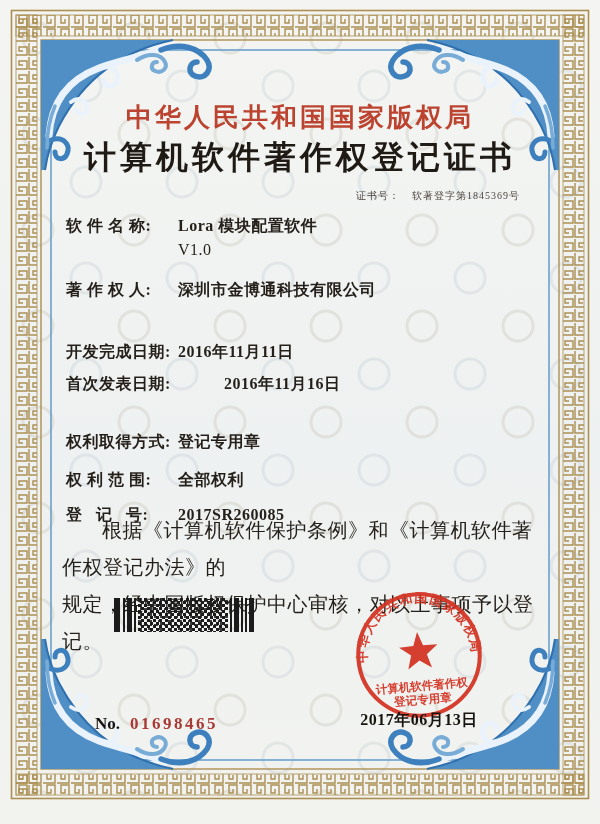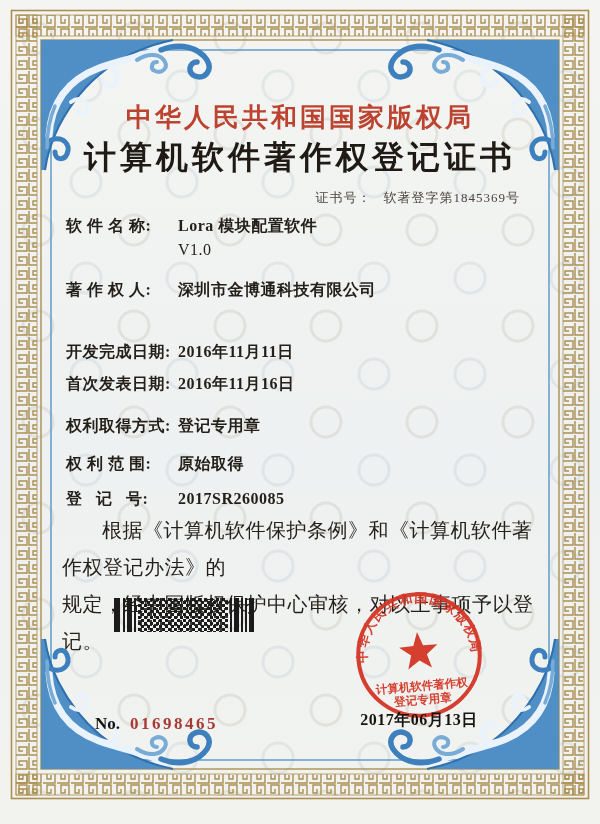--- a/index.html
+++ b/index.html
@@ -12,31 +12,31 @@
           radial-gradient(circle at 24px 24px, rgba(0,0,0,0) 13px, rgba(172,166,148,0.22) 14px, rgba(172,166,148,0.22) 16px, rgba(0,0,0,0) 17px),
           radial-gradient(circle at 72px 72px, rgba(0,0,0,0) 13px, rgba(150,168,184,0.18) 14px, rgba(150,168,184,0.18) 16px, rgba(0,0,0,0) 17px);
         background-size:96px 96px,96px 96px;}
   .frame-svg{position:absolute;left:0;top:0;z-index:1;}
   .content{position:absolute;inset:0;z-index:2;}
 
   .authority{position:absolute;top:100px;left:0;right:0;text-align:center;
         font-size:26px;font-weight:bold;color:#bc4330;letter-spacing:3px;}
   .cert-title{position:absolute;top:136px;left:0;right:0;text-align:center;
         font-size:32px;font-weight:bold;color:#201a15;letter-spacing:4px;}
-  .certno{position:absolute;top:189px;right:80px;font-size:13px;color:#4c433c;letter-spacing:1px;}
+  .certno{position:absolute;top:189px;right:80px;font-size:10px;color:#4c433c;letter-spacing:1px;}
   .certno .lbl{margin-right:12px;}
 
   .fields{position:absolute;left:66px;top:214px;width:480px;font-size:16px;
         color:#241f19;line-height:24px;letter-spacing:0.5px;}
   .row{display:flex;font-weight:bold;}
   .row .label{width:112px;flex:none;white-space:pre;}
   .row .value{flex:1;}
   .value2{margin-left:112px;line-height:24px;}
   .m1{margin-bottom:16px;} .m2{margin-bottom:38px;} .m3{margin-bottom:8px;justify-content:center;}
-  .m4{margin-bottom:18px;} .m5{margin-bottom:14px;} .m6{margin-bottom:11px;}
+  .m4{margin-bottom:34px;gap:46px;} .m5{margin-bottom:14px;} .m6{margin-bottom:11px;}
 
   .statement{position:absolute;left:62px;top:512px;width:480px;font-size:20px;
         line-height:37px;color:#241f19;letter-spacing:0.5px;}
   .statement .ln1{display:block;text-indent:2em;}
   .statement .ln2{display:block;}
 
   .barcode{position:absolute;left:114px;top:598px;z-index:3;}
 
   .seal{position:absolute;left:350px;top:586px;width:138px;height:138px;z-index:5;
         transform:rotate(-5deg);opacity:0.93;}
@@ -123,21 +123,21 @@
         <span class="value">2016年11月16日</span>
       </div>
 
       <div class="row m5">
         <span class="label">权利取得方式:</span>
         <span class="value">登记专用章</span>
       </div>
 
       <div class="row m6">
         <span class="label">权 利 范 围:</span>
-        <span class="value">原始取得</span>
+        <span class="value">全部权利</span>
       </div>
 
       <div class="row">
         <span class="label">登   记   号:</span>
         <span class="value">2017SR260085</span>
       </div>
     </div>
 
     <div class="statement">
       <span class="ln1">根据《计算机软件保护条例》和《计算机软件著作权登记办法》的</span>

